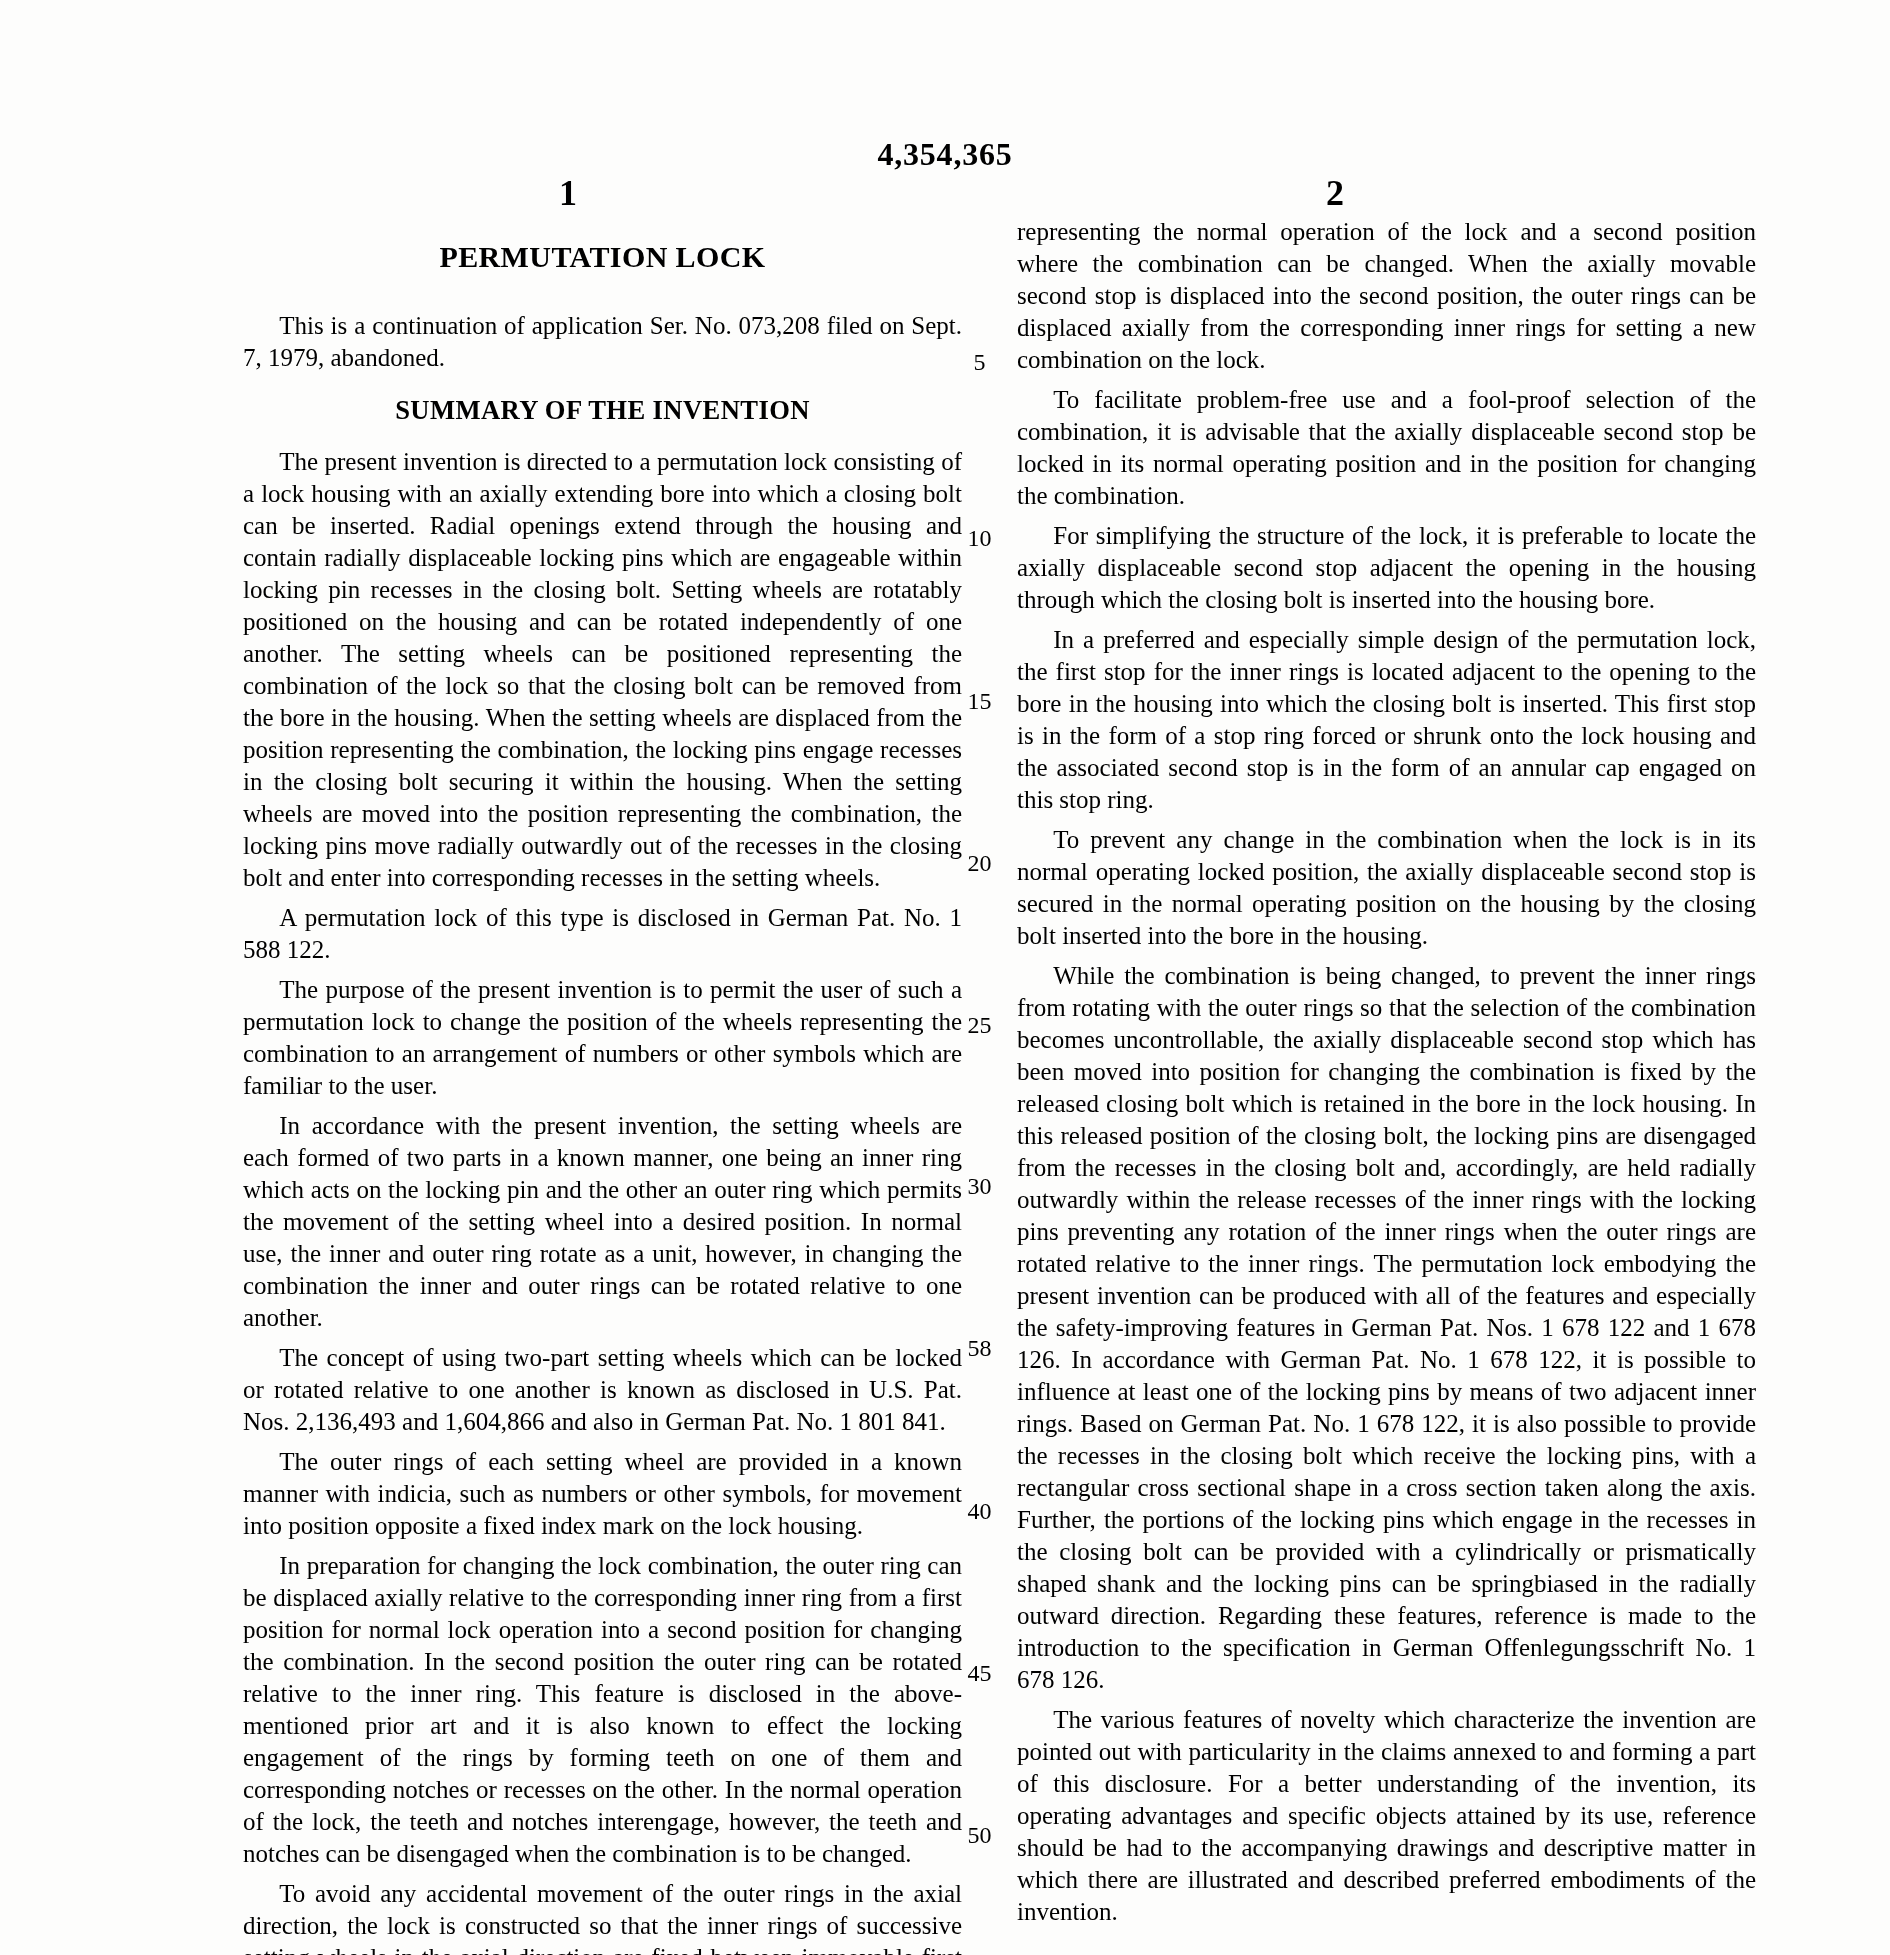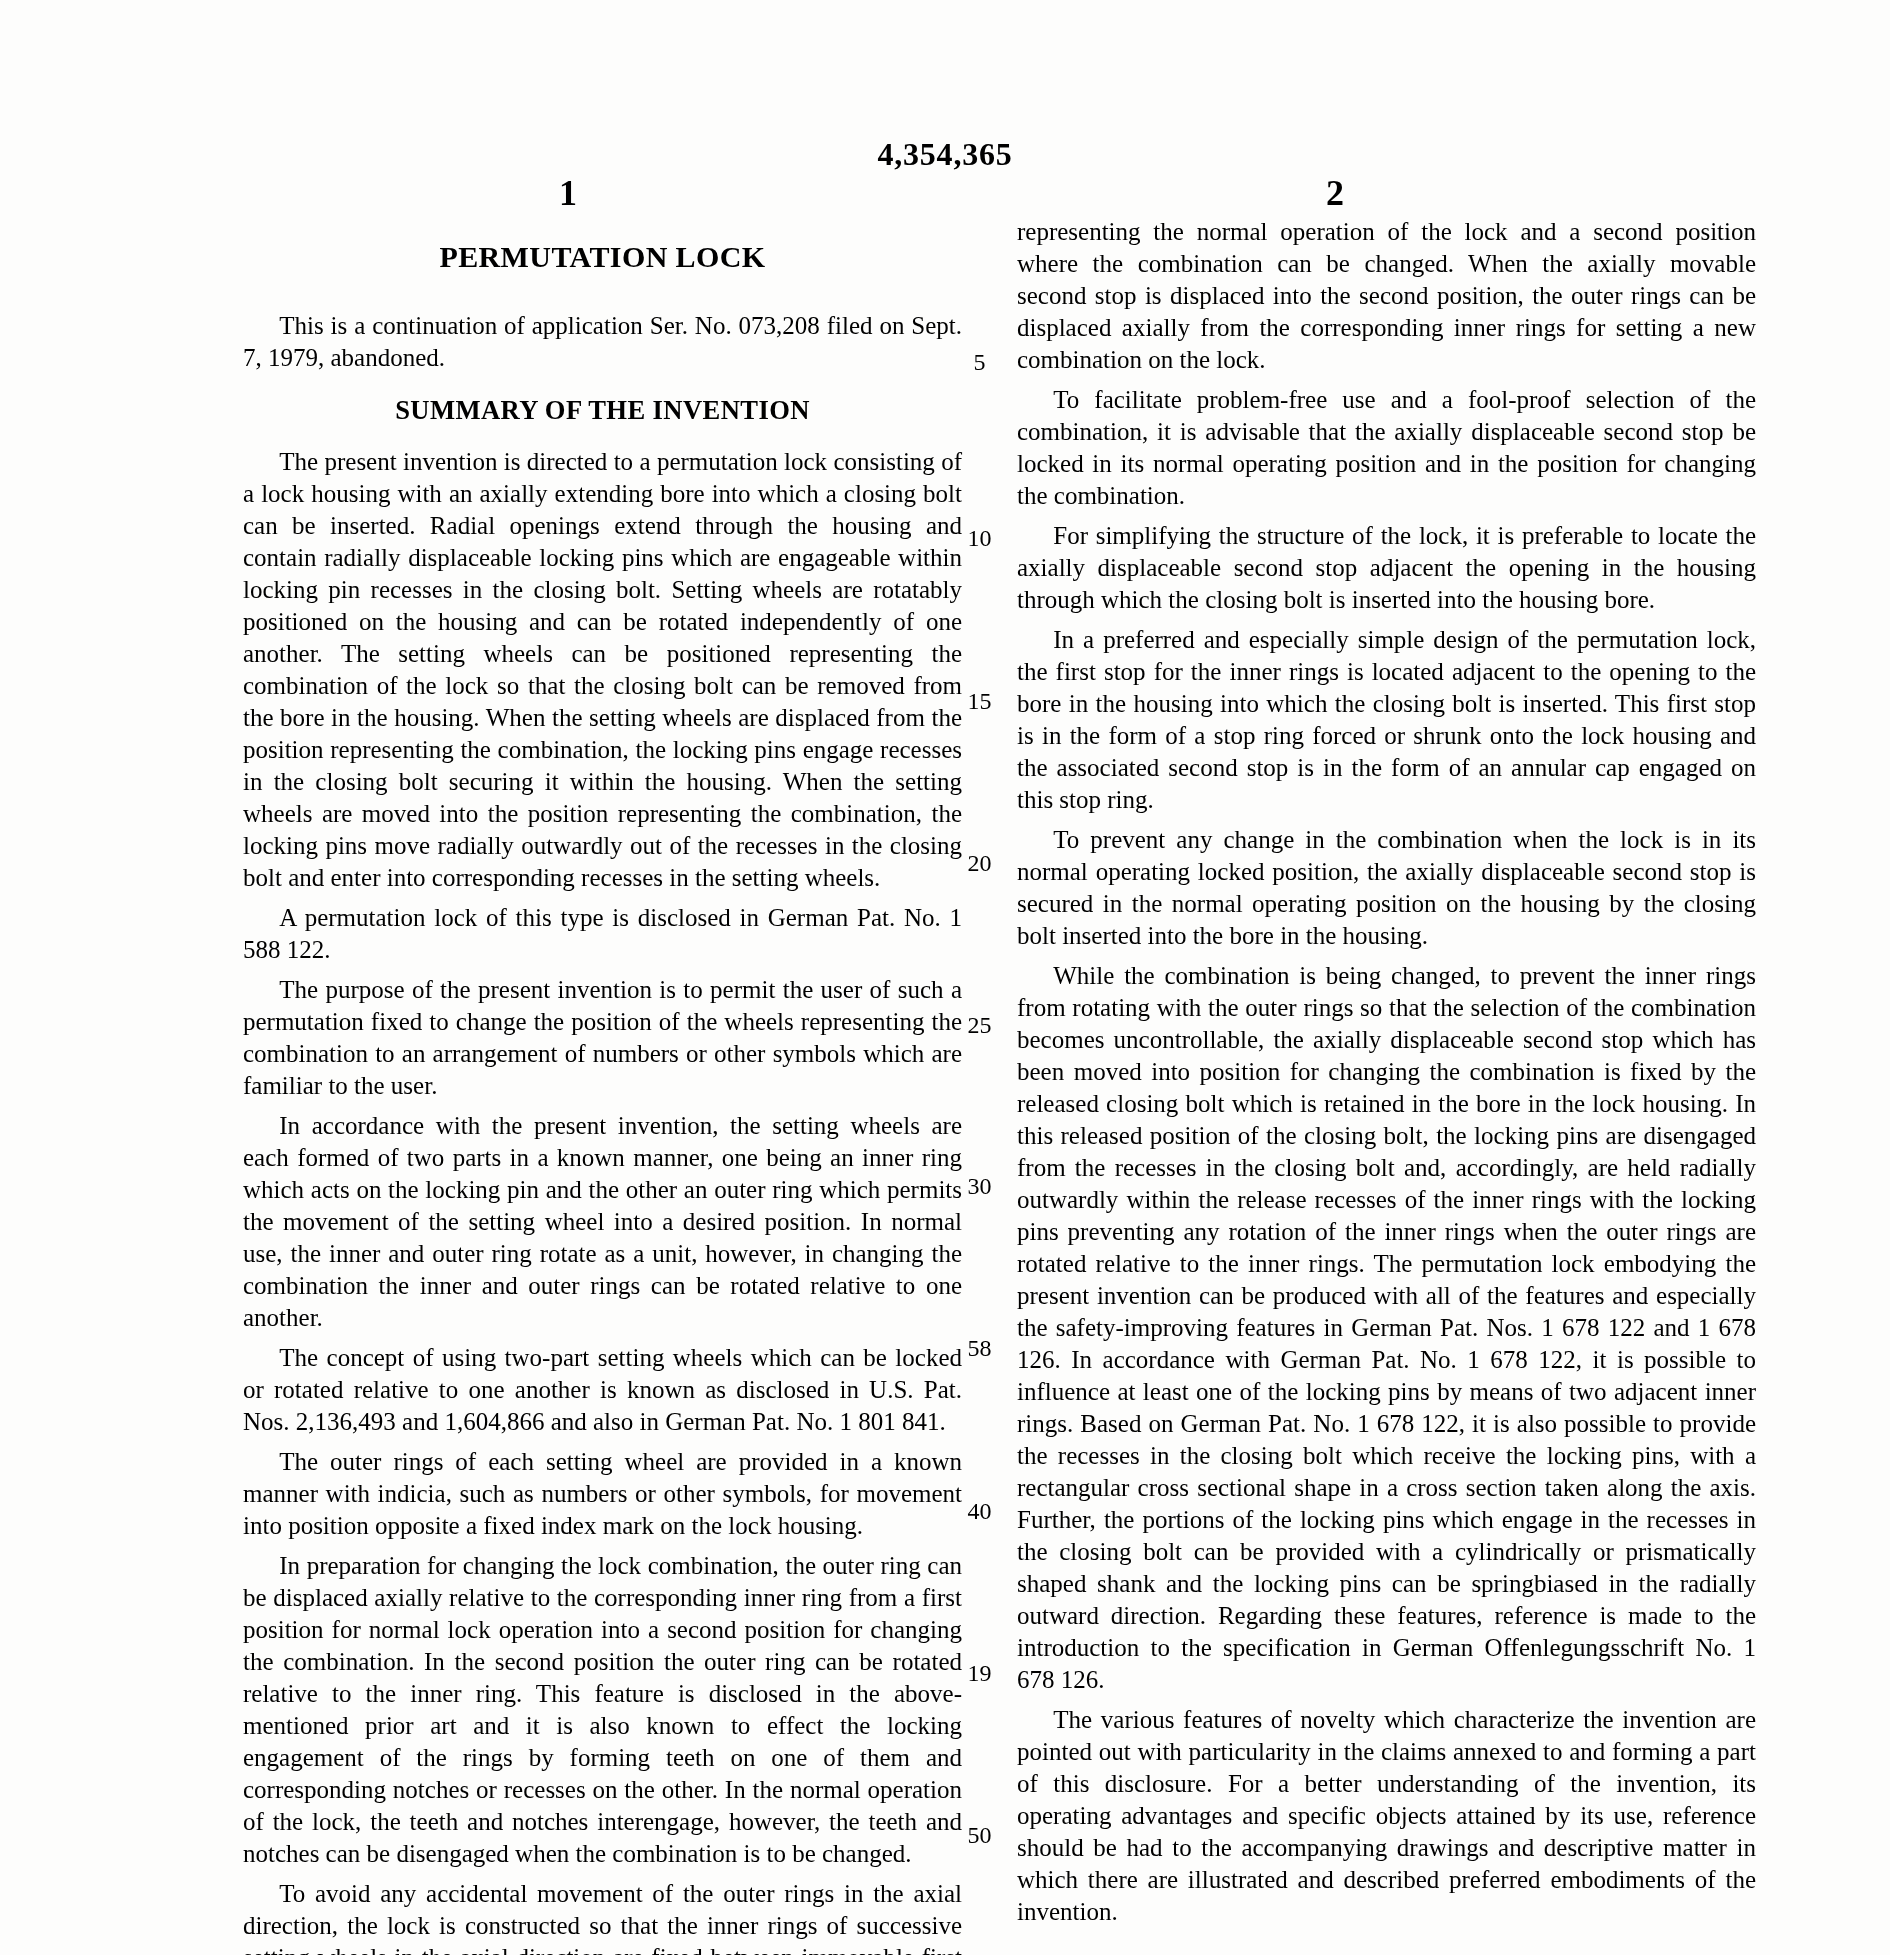--- a/index.html
+++ b/index.html
@@ -89,21 +89,21 @@
 
   <div class="col col-left">
     <h1 class="title">PERMUTATION LOCK</h1>
 
     <p class="para indent cont">This is a continuation of application Ser. No. 073,208 filed on Sept. 7, 1979, abandoned.</p>
 
     <h2 class="section-heading">SUMMARY OF THE INVENTION</h2>
 
     <p class="para indent">The present invention is directed to a permutation lock consisting of a lock housing with an axially extending bore into which a closing bolt can be inserted. Radial openings extend through the housing and contain radially displaceable locking pins which are engageable within locking pin recesses in the closing bolt. Setting wheels are rotatably positioned on the housing and can be rotated independently of one another. The setting wheels can be positioned representing the combination of the lock so that the closing bolt can be removed from the bore in the housing. When the setting wheels are displaced from the position representing the combination, the locking pins engage recesses in the closing bolt securing it within the housing. When the setting wheels are moved into the position representing the combination, the locking pins move radially outwardly out of the recesses in the closing bolt and enter into corresponding recesses in the setting wheels.</p>
     <p class="para indent">A permutation lock of this type is disclosed in German Pat. No. 1 588 122.</p>
-    <p class="para indent">The purpose of the present invention is to permit the user of such a permutation fixed to change the position of the wheels representing the combination to an arrangement of numbers or other symbols which are familiar to the user.</p>
+    <p class="para indent">The purpose of the present invention is to permit the user of such a permutation lock to change the position of the wheels representing the combination to an arrangement of numbers or other symbols which are familiar to the user.</p>
     <p class="para indent">In accordance with the present invention, the setting wheels are each formed of two parts in a known manner, one being an inner ring which acts on the locking pin and the other an outer ring which permits the movement of the setting wheel into a desired position. In normal use, the inner and outer ring rotate as a unit, however, in changing the combination the inner and outer rings can be rotated relative to one another.</p>
     <p class="para indent">The concept of using two-part setting wheels which can be locked or rotated relative to one another is known as disclosed in U.S. Pat. Nos. 2,136,493 and 1,604,866 and also in German Pat. No. 1 801 841.</p>
     <p class="para indent">The outer rings of each setting wheel are provided in a known manner with indicia, such as numbers or other symbols, for movement into position opposite a fixed index mark on the lock housing.</p>
     <p class="para indent">In preparation for changing the lock combination, the outer ring can be displaced axially relative to the corresponding inner ring from a first position for normal lock operation into a second position for changing the combination. In the second position the outer ring can be rotated relative to the inner ring. This feature is disclosed in the above-mentioned prior art and it is also known to effect the locking engagement of the rings by forming teeth on one of them and corresponding notches or recesses on the other. In the normal operation of the lock, the teeth and notches interengage, however, the teeth and notches can be disengaged when the combination is to be changed.</p>
     <p class="para indent">To avoid any accidental movement of the outer rings in the axial direction, the lock is constructed so that the inner rings of successive setting wheels in the axial direction are fixed between immovable first axial stops with the outer rings being fixed between second axial stops. One of the second axial stops, however, can be displaced in the axial direction between a first position</p>
   </div>
 
   <div class="col col-right">
     <p class="para">representing the normal operation of the lock and a second position where the combination can be changed. When the axially movable second stop is displaced into the second position, the outer rings can be displaced axially from the corresponding inner rings for setting a new combination on the lock.</p>
     <p class="para indent">To facilitate problem-free use and a fool-proof selection of the combination, it is advisable that the axially displaceable second stop be locked in its normal operating position and in the position for changing the combination.</p>
@@ -120,19 +120,19 @@
 
   <div>
     <span class="gutter-num" style="top:346px">5</span>
     <span class="gutter-num" style="top:522px">10</span>
     <span class="gutter-num" style="top:685px">15</span>
     <span class="gutter-num" style="top:847px">20</span>
     <span class="gutter-num" style="top:1009px">25</span>
     <span class="gutter-num" style="top:1170px">30</span>
     <span class="gutter-num" style="top:1332px">58</span>
     <span class="gutter-num" style="top:1495px">40</span>
-    <span class="gutter-num" style="top:1657px">19</span>
+    <span class="gutter-num" style="top:1657px">45</span>
     <span class="gutter-num" style="top:1819px">50</span>
 
   </div>
 
 </div>
 
 
 </body></html>

